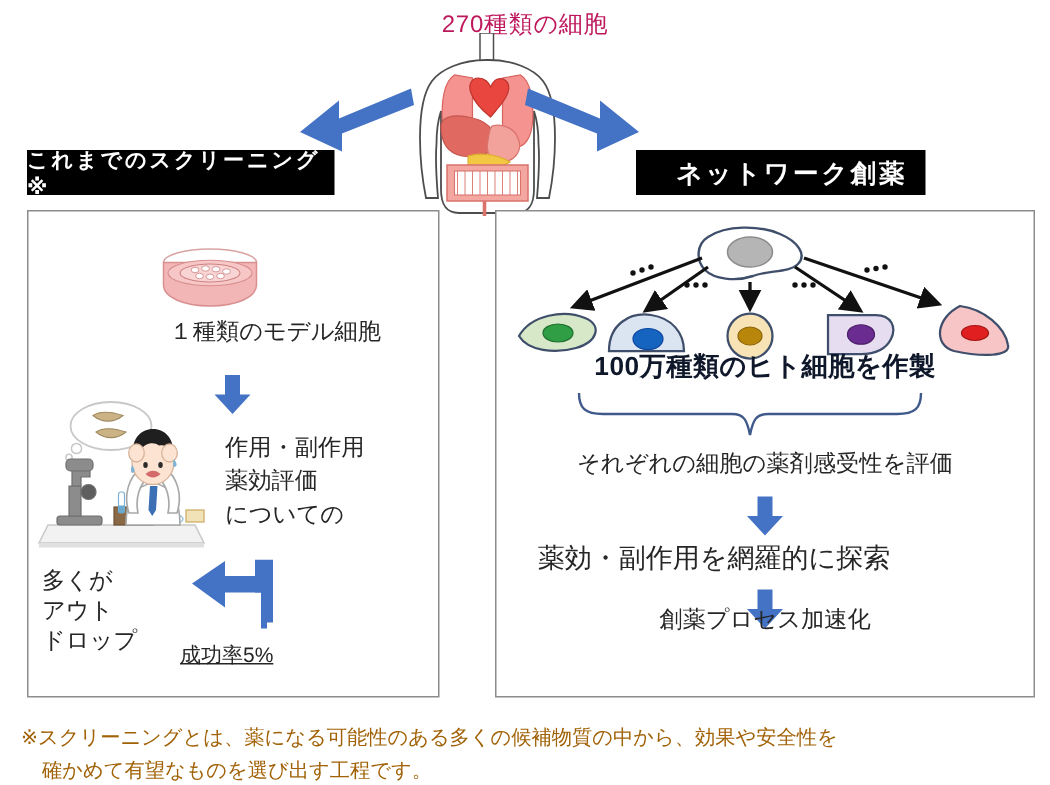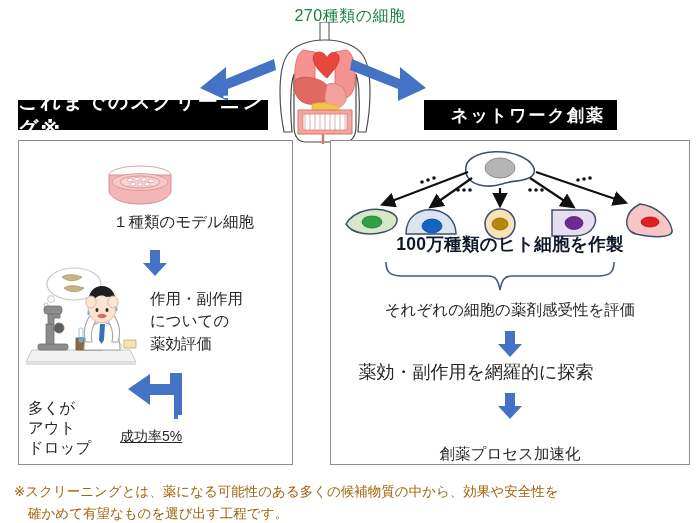--- a/index.html
+++ b/index.html
@@ -15,60 +15,60 @@
 
   
   .abs{position:absolute;}
 
   
   .top-title{
     left:0;top:6px;width:700px;
     text-align:center;
     font-size:16px;
     letter-spacing:.5px;
-    color:#15803d;
+    color:#be185d;
   }
 
   
   .banner{
     background:#000000;color:#ffffff;
     font-weight:bold;
     display:flex;align-items:center;justify-content:center;
     letter-spacing:2px;
   }
-  .banner-left{left:18px;top:100px;width:250px;height:30px;font-size:20px;}
+  .banner-left{left:18px;top:100px;width:205px;height:30px;font-size:14px;}
   .banner-right{left:424px;top:100px;width:178px;height:30px;font-size:17px;padding-left:15px;}
 
   
   .panel{
     border:1.5px solid #8c8c8c;
     background:#ffffff;
     box-sizing:border-box;
   }
   .panel-left{left:18px;top:140px;width:275px;height:325px;}
   .panel-right{left:330px;top:140px;width:360px;height:325px;}
 
   
   .t{font-size:15px;color:#262626;line-height:1.35;}
   .t-center{text-align:center;}
 
   .label-model{left:18px;top:212px;width:275px;font-size:15.5px;padding-left:28px;}
   .label-effect{left:150px;top:288px;width:140px;font-size:15.5px;line-height:1.45;}
-  .label-dropout{left:28px;top:378px;width:100px;font-size:15.5px;line-height:1.3;margin-top:20px;}
+  .label-dropout{left:28px;top:378px;width:100px;font-size:15.5px;line-height:1.3;}
   .label-rate{left:120px;top:427px;width:130px;font-size:14px;text-decoration:underline;}
 
   .label-make{
     left:330px;top:232px;width:360px;
     text-align:center;
     color:#0f172a;font-weight:bold;font-size:17.5px;
     letter-spacing:.3px;
   }
   .label-sens{left:330px;top:300px;width:360px;font-size:15.5px;}
   .label-explore{left:330px;top:360px;width:292px;font-size:18px;}
-  .label-accel{left:330px;top:444px;width:360px;font-size:15.5px;}
+  .label-accel{left:330px;top:404px;width:360px;font-size:15.5px;}
 
   
   .footnote{
     left:14px;top:481px;width:672px;
     font-size:13.5px;line-height:1.6;color:#a16207;
   }
   .footnote .l2{display:block;padding-left:14px;}
 </style>
 </head>
 <body>
@@ -198,22 +198,22 @@
         <ellipse cx="83" cy="44" rx="1.5" ry="2"></ellipse>
     </g>
     <path d="M73 50 C76 47 80 47 83 50 C80 53 76 53 73 50 Z" fill="#d46a6a"></path>
 
     <path d="M92 40 C93.6 42.5 94.4 44 93 45 C91.6 46 90.6 44.4 92 40 Z" fill="#7fb3d5"></path>
     <path d="M64 44 C65.6 46.5 66.4 48 65 49 C63.6 50 62.6 48.4 64 44 Z" fill="#7fb3d5"></path>
   </svg>
 
   <div class="abs t label-effect">
     <div>作用・副作用</div>
+    <div>薬効評価</div>
     <div>についての</div>
-    <div>薬効評価</div>
   </div>
 
   <div class="abs t label-dropout">
     <div>多くが</div>
     <div>アウト</div>
     <div>ドロップ</div>
   </div>
 
   <svg class="abs" style="left:126px;top:373px;" width="66" height="50" viewBox="0 0 66 50">
     <path d="M56 0 L56 42 L48 42 L48 22 L24 22 L24 32 L2 16 L24 1 L24 11 L56 11 Z" fill="#4472C4"></path>

